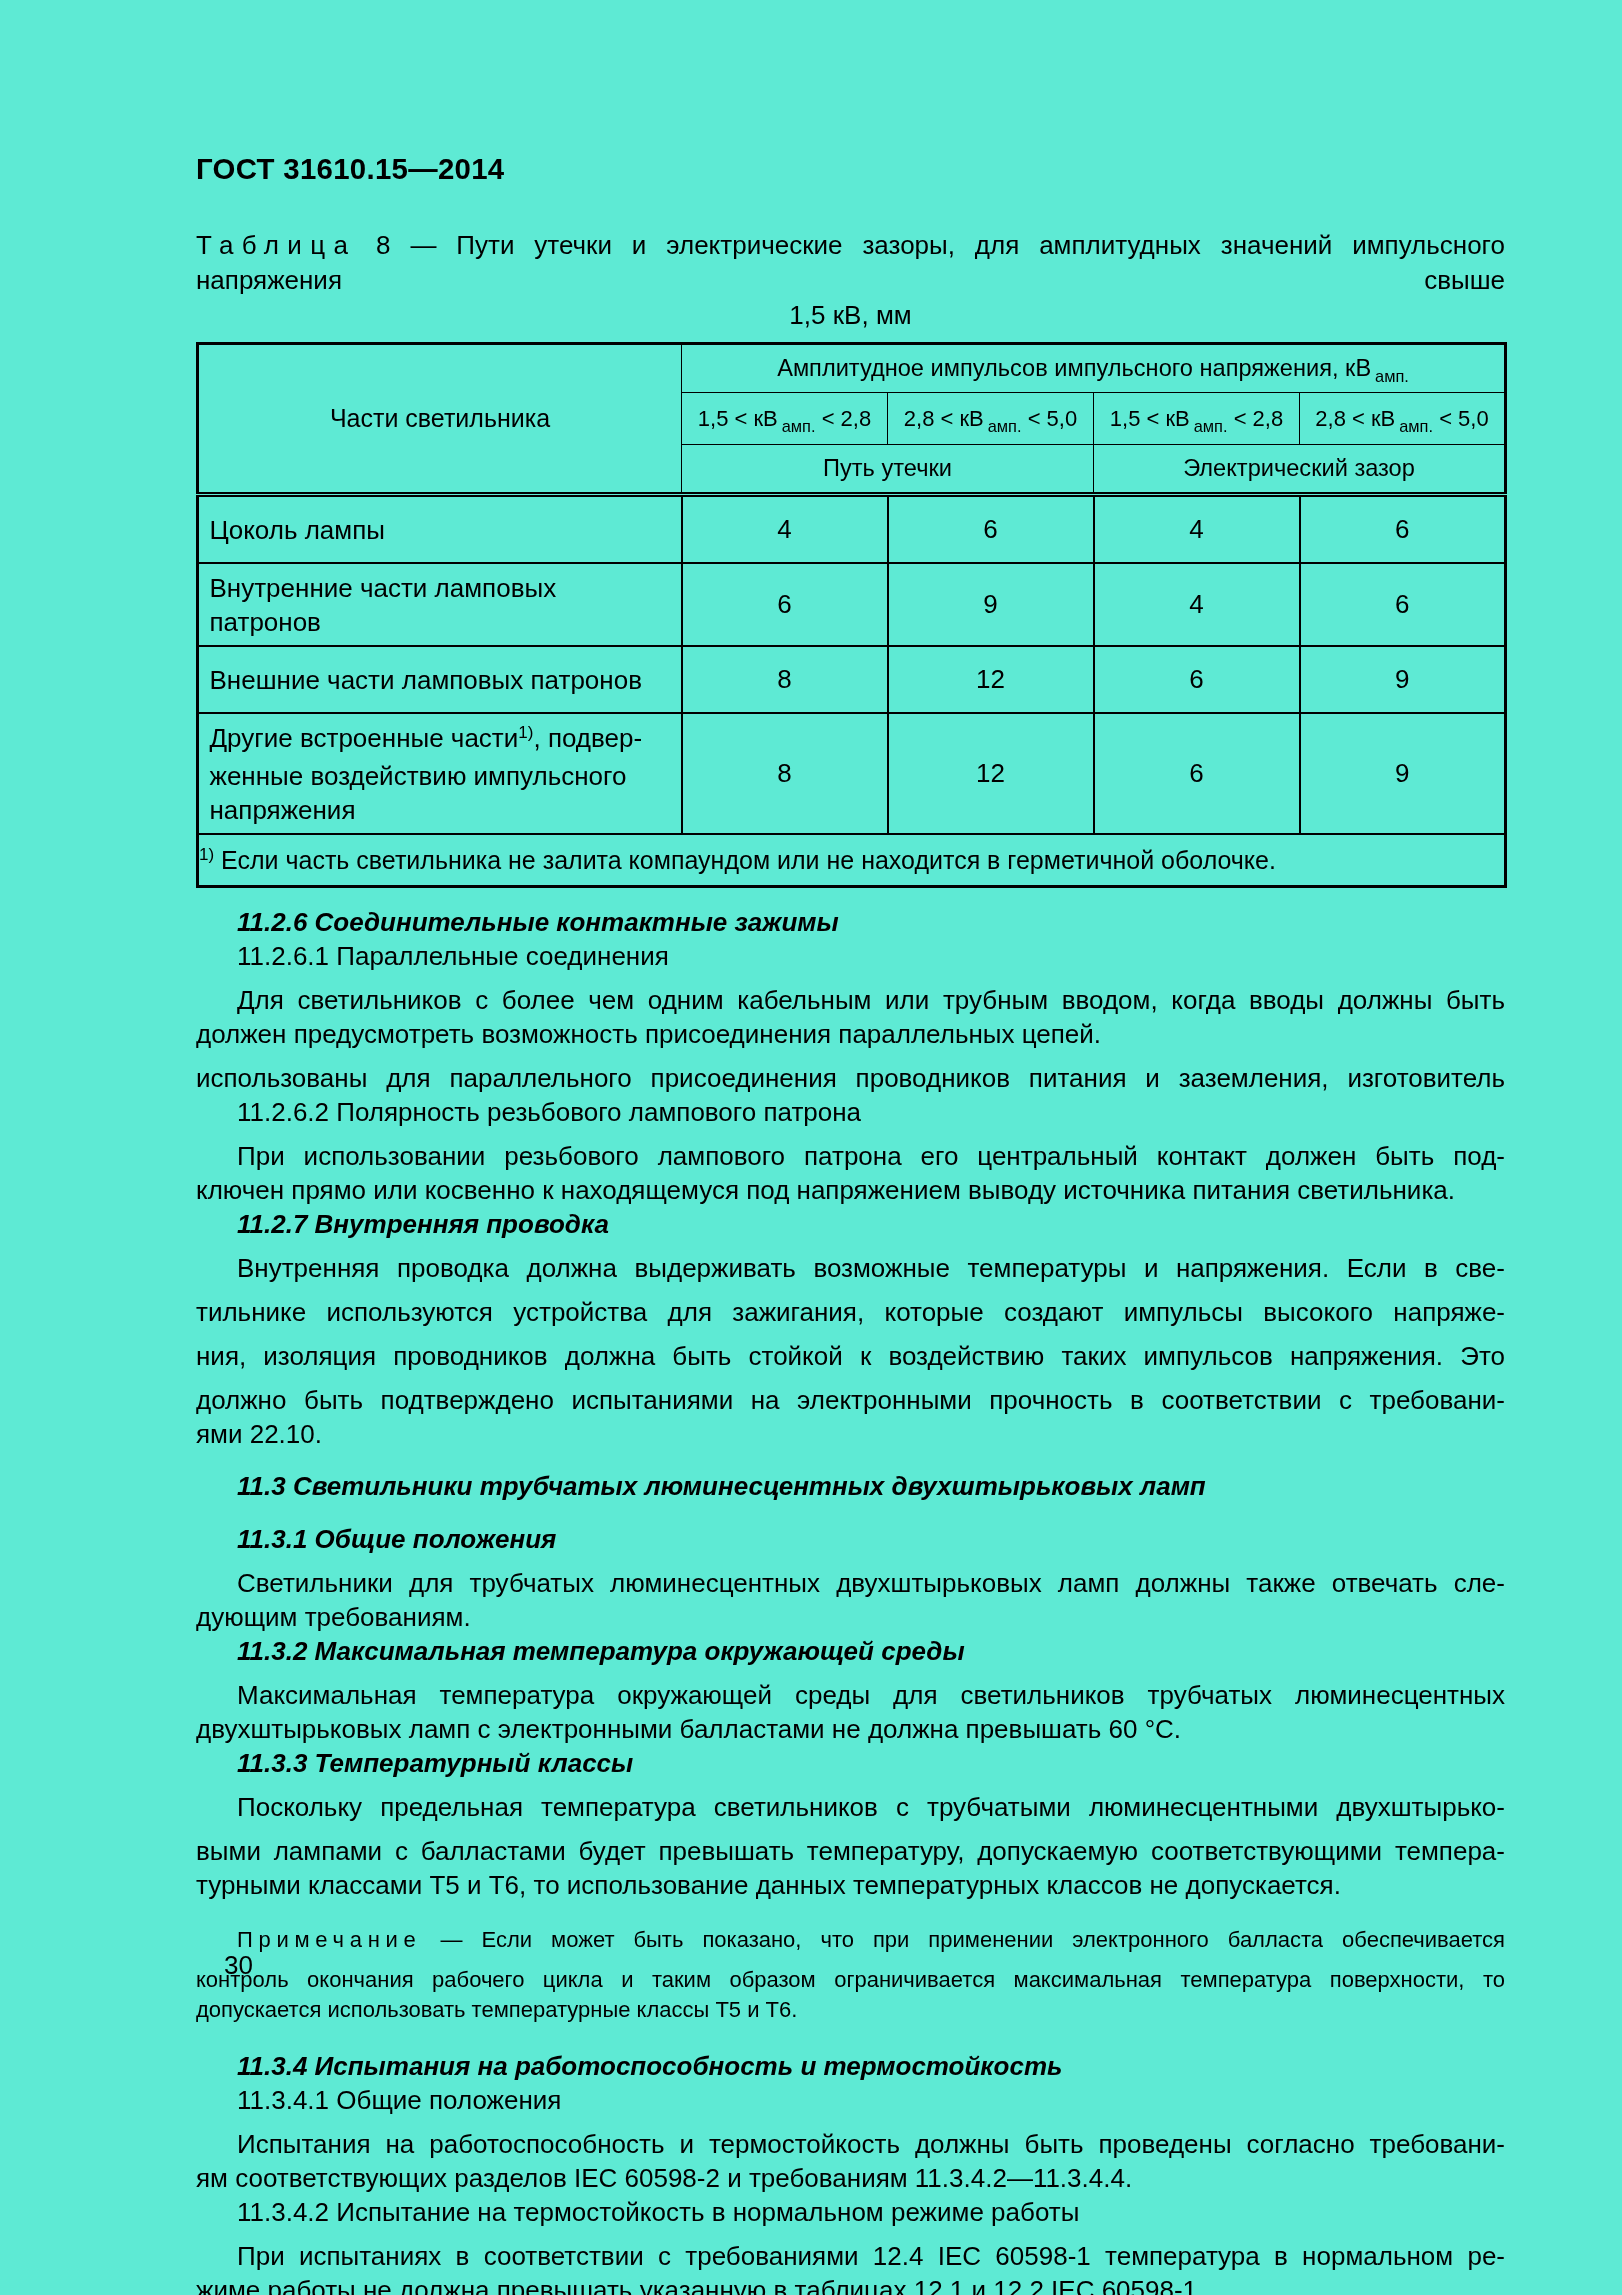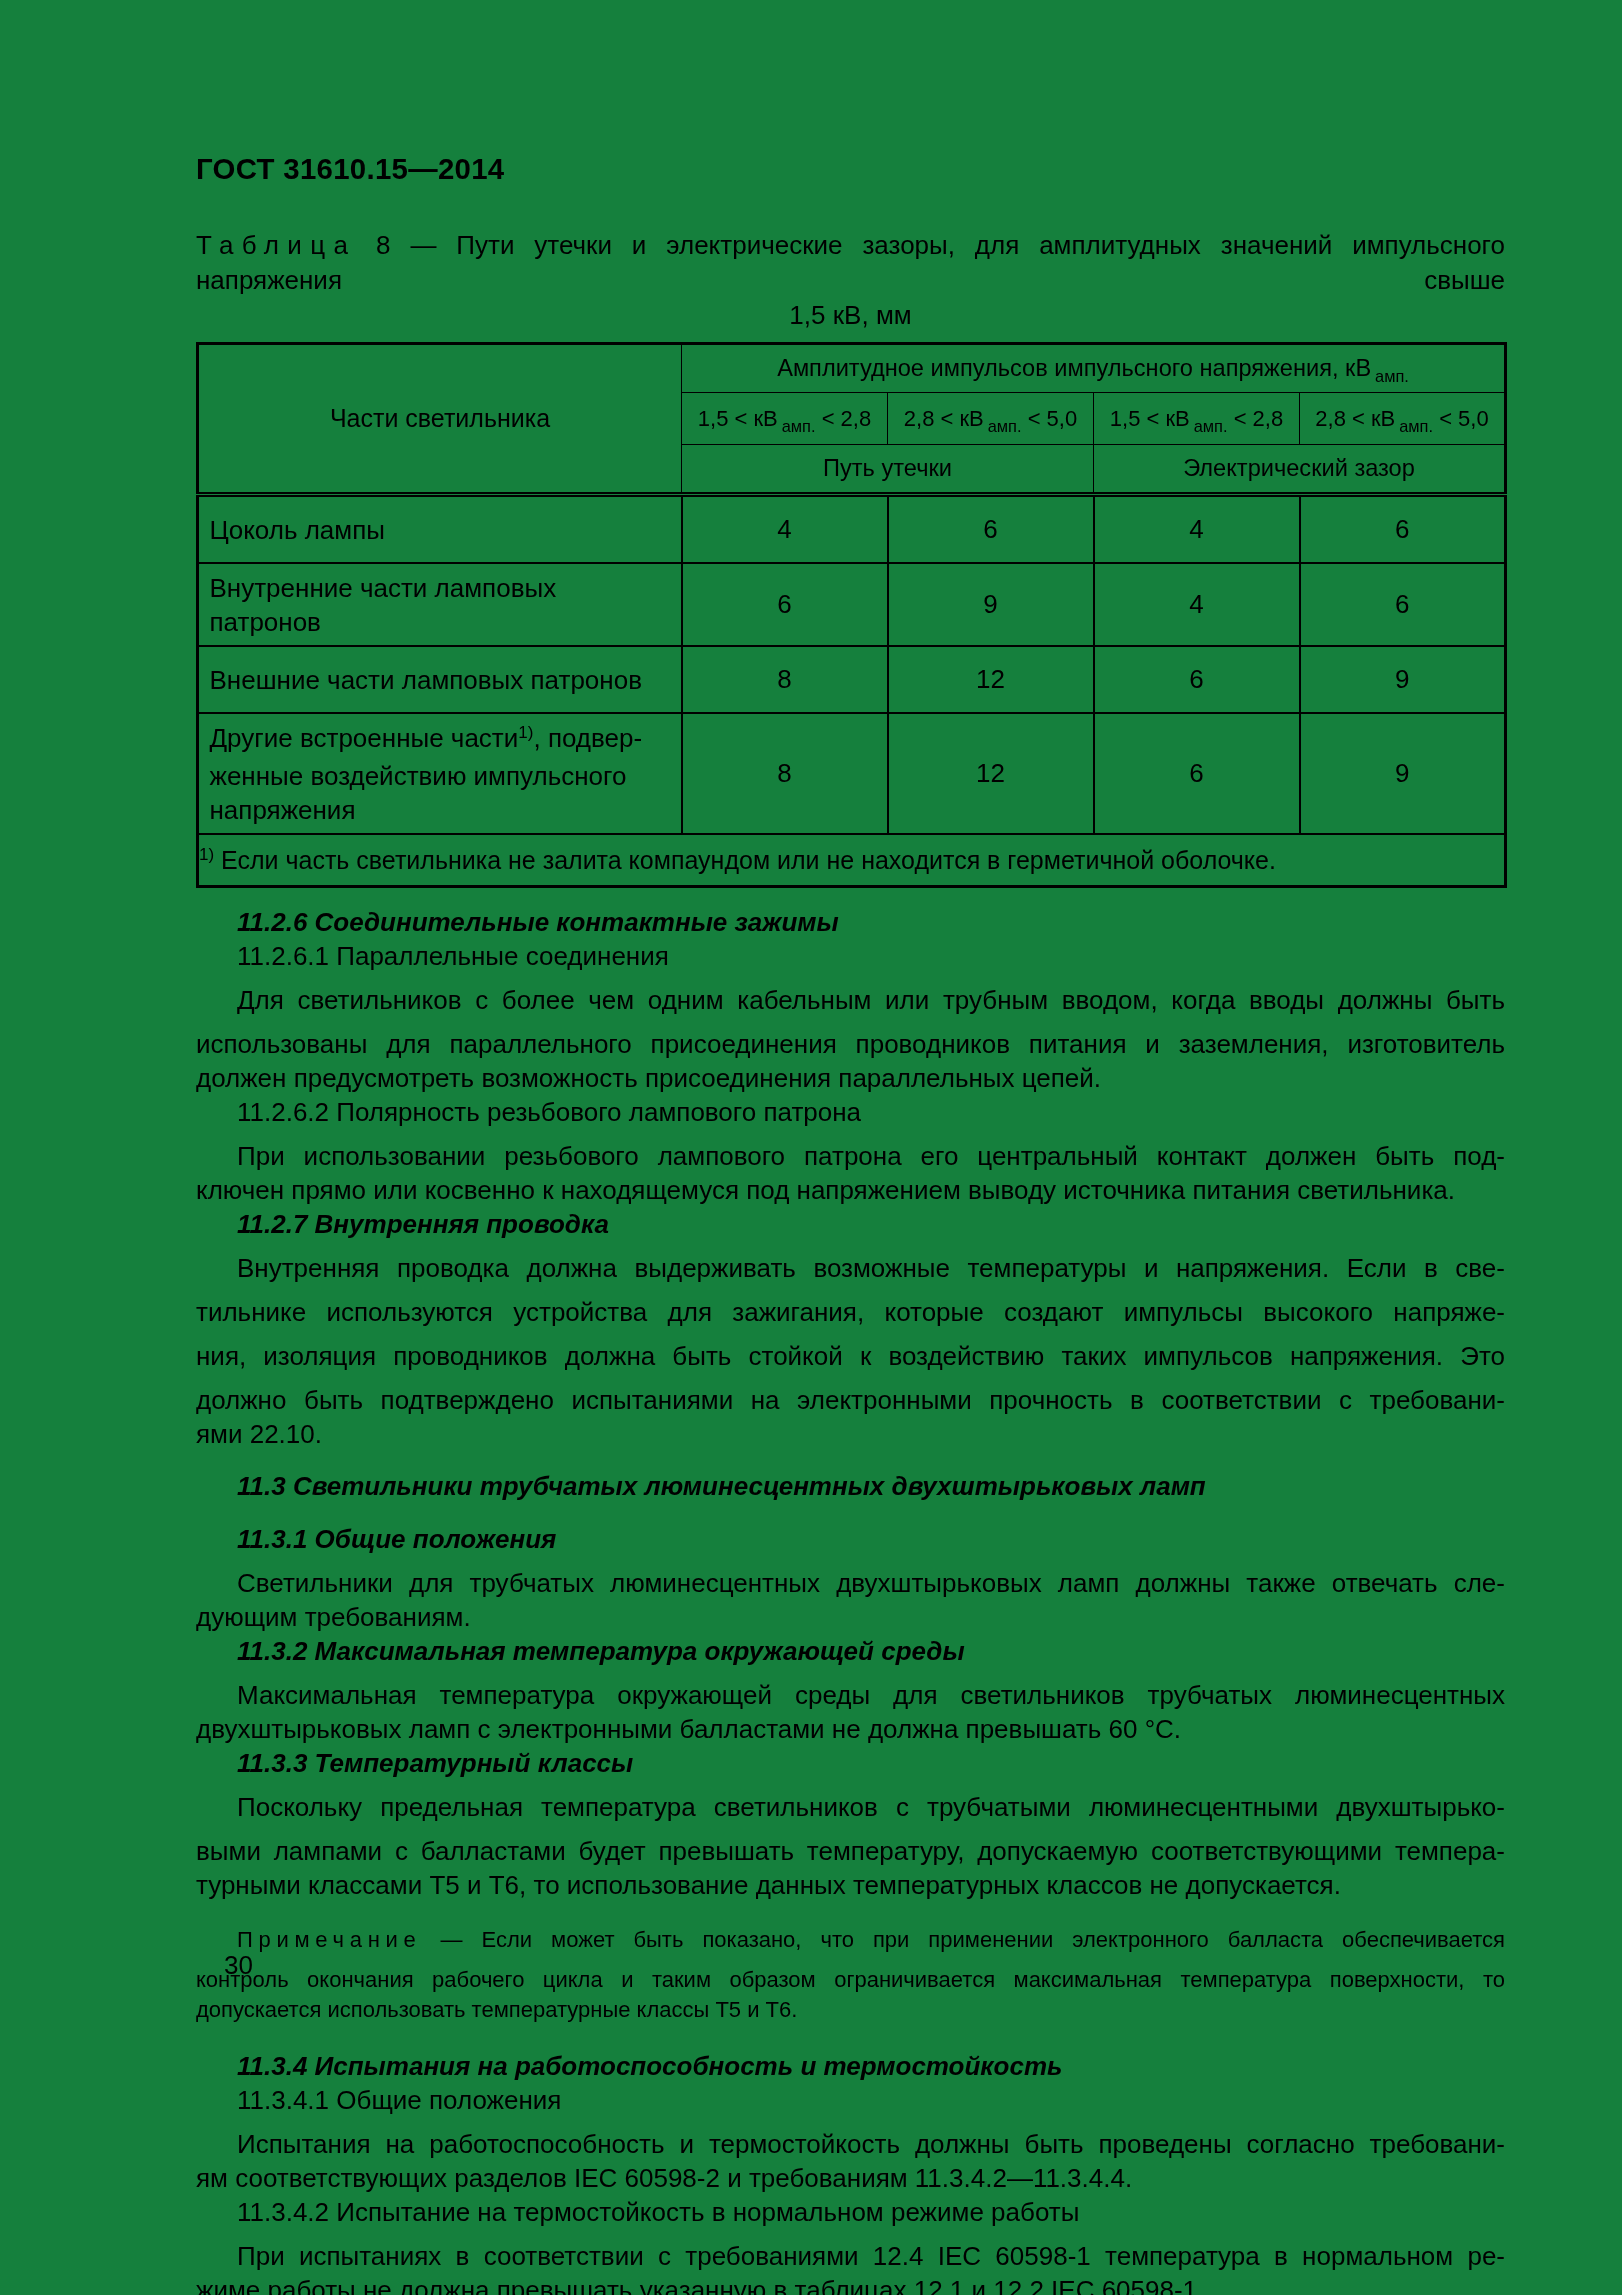--- a/index.html
+++ b/index.html
@@ -1,19 +1,19 @@
 <!DOCTYPE html>
 <html lang="ru" style="font-size:10.5px"><head>
 <meta charset="utf-8">
 <style>
   html,body { margin:0; padding:0; background:#e8e8e8; }
   .doc {
     position: relative;
     width: 1623px; height: 2295px;
-    background: #15803d;
+    background: #5eead4;
     color: #000000;
     font-family: "Liberation Sans", sans-serif;
     overflow: hidden;
     margin: 0 auto;
   }
   .content { position: absolute; left: 196px; top: 0; width: 1309px; }
 
   .gost-header {
     margin-top: 152px;
     font-size: 29.4px; font-weight: bold;
@@ -170,22 +170,22 @@
         </tr>
       </tbody>
     </table>
 
     <div class="main">
       <div class="line ind b">11.2.6 Соединительные контактные зажимы</div>
       <div class="line ind">11.2.6.1 Параллельные соединения</div>
 
       <div>
         <div class="line ind jl">Для светильников с более чем одним кабельным или трубным вводом, когда вводы должны быть</div>
+        <div class="line">должен предусмотреть возможность присоединения параллельных цепей.</div>
         <div class="line jl">использованы для параллельного присоединения проводников питания и заземления, изготовитель</div>
-        <div class="line">должен предусмотреть возможность присоединения параллельных цепей.</div>
       </div>
 
       <div class="line ind">11.2.6.2 Полярность резьбового лампового патрона</div>
 
       <div>
         <div class="line ind jl">При использовании резьбового лампового патрона его центральный контакт должен быть под-</div>
         <div class="line">ключен прямо или косвенно к находящемуся под напряжением выводу источника питания светильника.</div>
       </div>
 
       <div class="line ind b">11.2.7 Внутренняя проводка</div>

